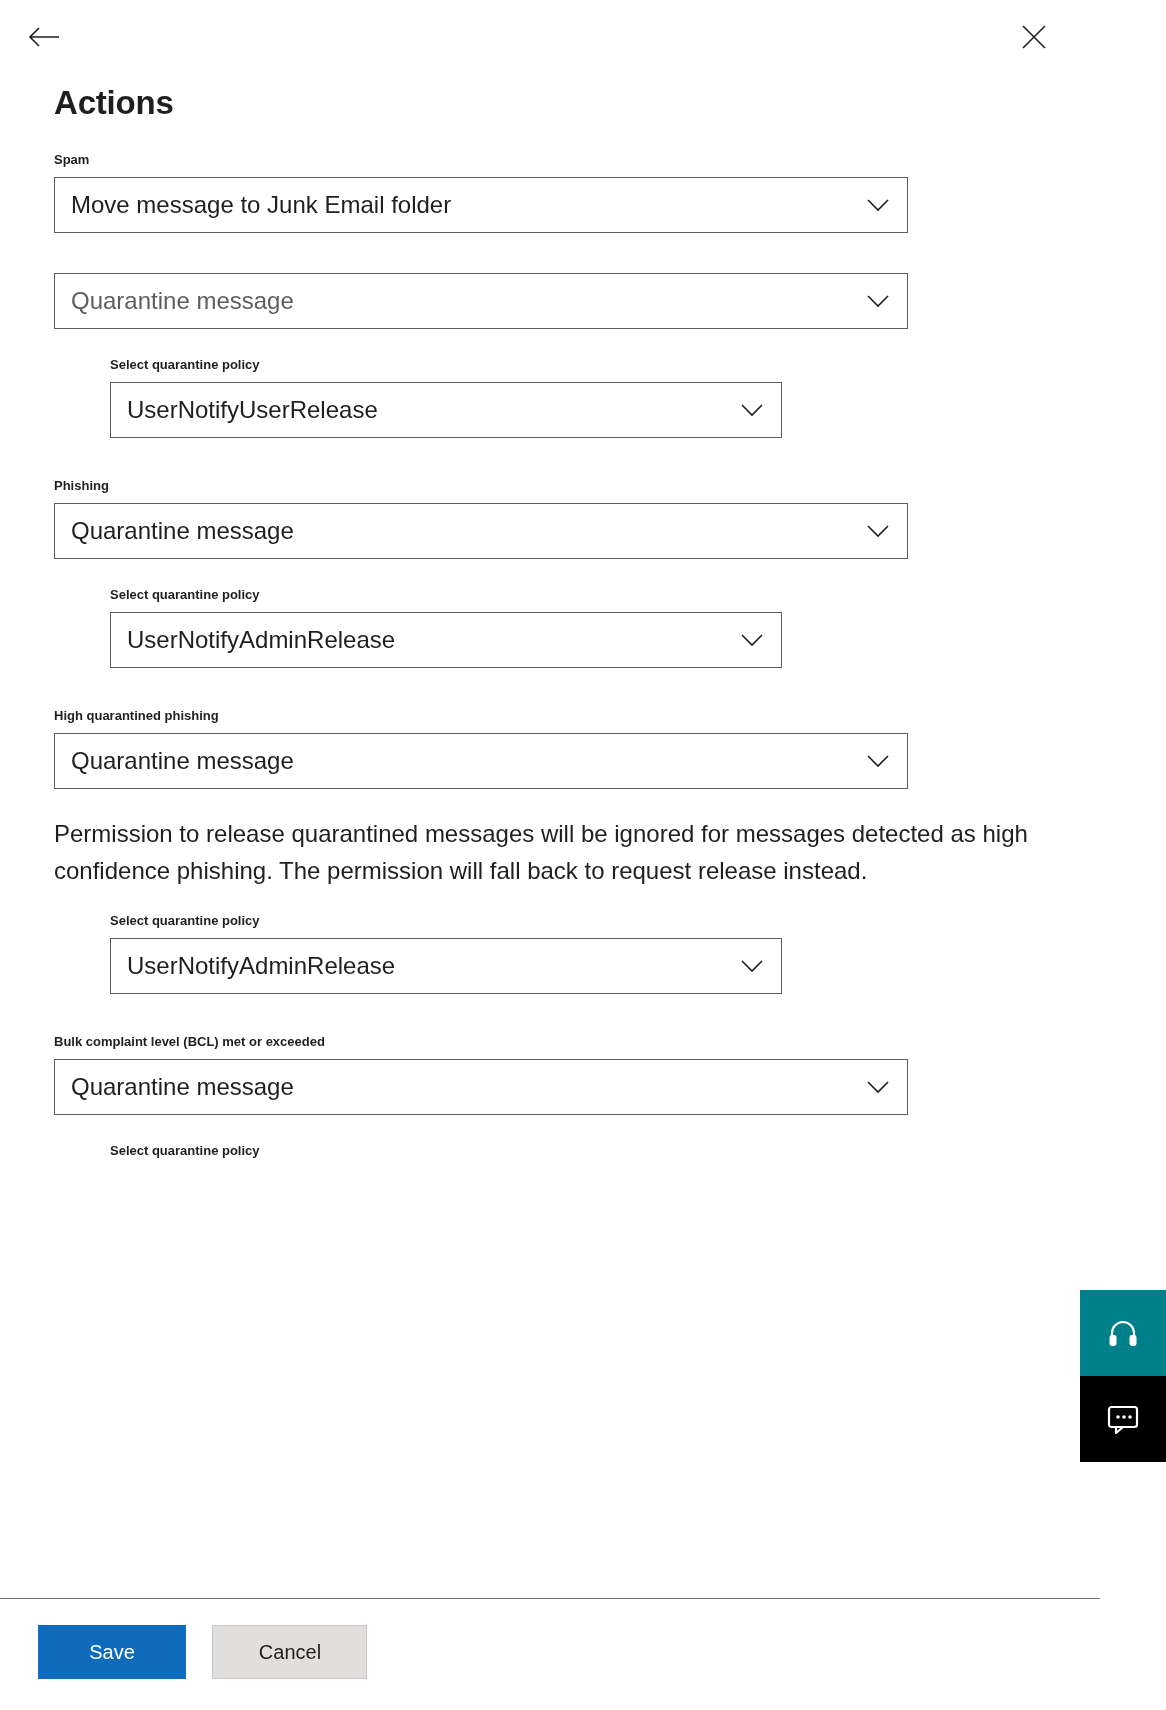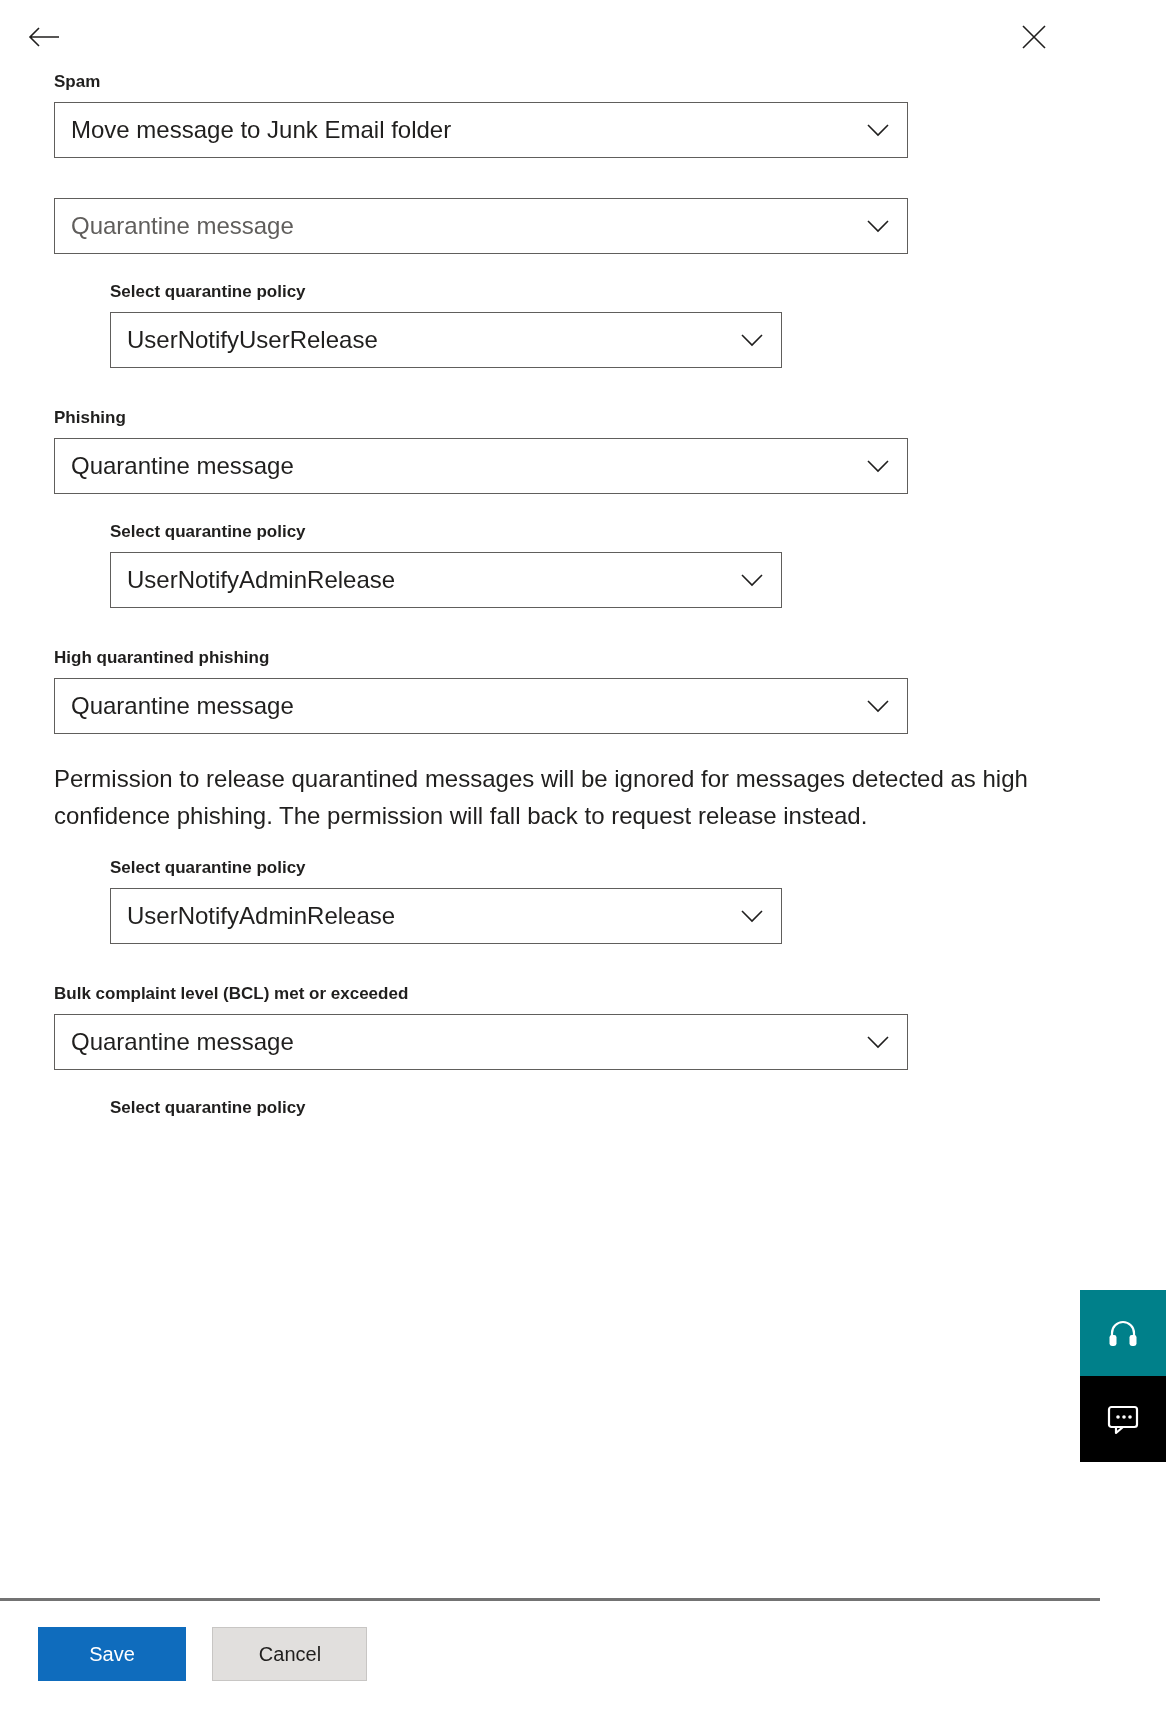--- a/index.html
+++ b/index.html
@@ -70,21 +70,21 @@
   }
 
   h1.page-title {
     font-size: 33px;
     font-weight: bold;
     margin: 12px 0 30px 0;
     letter-spacing: -0.2px;
   }
 
   .field-label {
-    font-size: 17px;
+    font-size: 13px;
     font-weight: bold;
     margin: 0 0 10px 0;
     color: #201f1e;
   }
 
   .select-wrap {
     position: relative;
     width: 854px;
     height: 56px;
     box-sizing: border-box;
@@ -140,21 +140,21 @@
   }
 
   
   .footer {
     position: absolute;
     left: 0;
     bottom: 0;
     width: 1100px;
     height: 112px;
     background: #ffffff;
-    border-top: 3px solid #737373;
+    border-top: 1px solid #737373;
     box-sizing: border-box;
     padding: 26px 0 0 38px;
   }
   .btn {
     display: inline-flex;
     align-items: center;
     justify-content: center;
     height: 54px;
     font-size: 20px;
     box-sizing: border-box;
@@ -206,20 +206,21 @@
     </div>
     <div class="close-btn">
       <svg width="26" height="26" viewBox="0 0 26 26">
         <path class="icon-line" d="M2 2 L24 24 M24 2 L2 24"></path>
       </svg>
     </div>
   </div>
 
   <div class="content">
 
+    <h1 class="page-title">Actions</h1>
 
     <div class="field-label">Spam</div>
     <div class="select-wrap">
       <span class="value">Move message to Junk Email folder</span>
       <span class="chev">
         <svg width="22" height="14" viewBox="0 0 22 14">
             <path class="icon-line" d="M1 2 L11 12 L21 2"></path>
           </svg>
       </span>
     </div>

